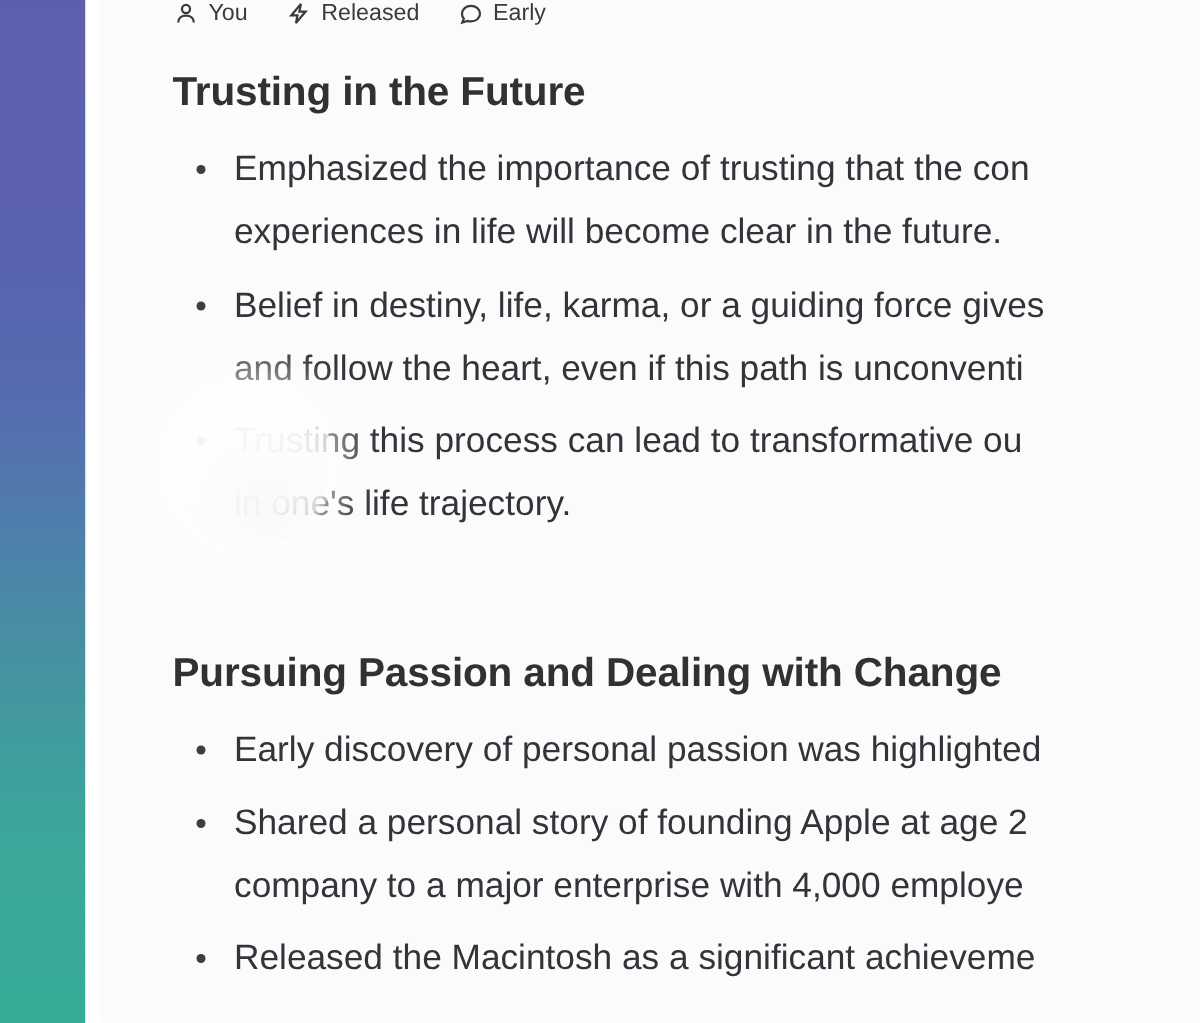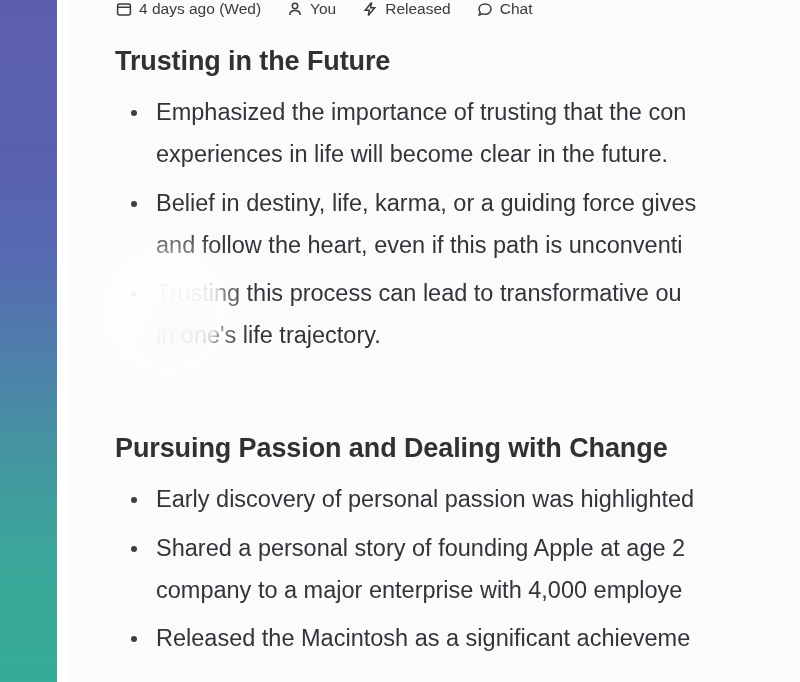--- a/index.html
+++ b/index.html
@@ -162,29 +162,20 @@
 
 <div id="app">
 
   <div class="rail"></div>
   <div class="rail-seam"></div>
 
   <div class="card">
 
     <div class="meta">
 
-      <div class="meta-item">
-        <span class="meta-ico">
-          <svg width="16" height="16" viewBox="0 0 16 16" fill="none" stroke="currentColor" stroke-width="1.5">
-            <rect x="1.6" y="3" width="12.8" height="11" rx="2"></rect>
-            <path d="M1.6 6.2h12.8"></path>
-          </svg>
-        </span>
-        <span>4 days ago (Wed)</span>
-      </div>
 
       <div class="meta-item">
         <span class="meta-ico">
           <svg width="16" height="16" viewBox="0 0 16 16" fill="none" stroke="currentColor" stroke-width="1.5">
             <circle cx="8" cy="5" r="2.7"></circle>
             <path d="M2.8 14c0-2.9 2.3-4.6 5.2-4.6s5.2 1.7 5.2 4.6"></path>
           </svg>
         </span>
         <span>You</span>
       </div>
@@ -197,21 +188,21 @@
         </span>
         <span>Released</span>
       </div>
 
       <div class="meta-item">
         <span class="meta-ico">
           <svg width="16" height="16" viewBox="0 0 16 16" fill="none" stroke="currentColor" stroke-width="1.5">
             <path d="M14 8.1c0 3-2.7 5.2-6 5.2-.8 0-1.6-.1-2.3-.4L2.2 14l1-2.6C2.2 10.5 2 9.4 2 8.1 2 5.1 4.7 3 8 3s6 2.1 6 5.1z"></path>
           </svg>
         </span>
-        <span>Chat</span>
+        <span>Early</span>
       </div>
 
     </div>
 
     <div class="doc">
 
       <section class="block-1">
         <h2 class="section-title">Trusting in the Future</h2>
 
         <ul class="bullets">

